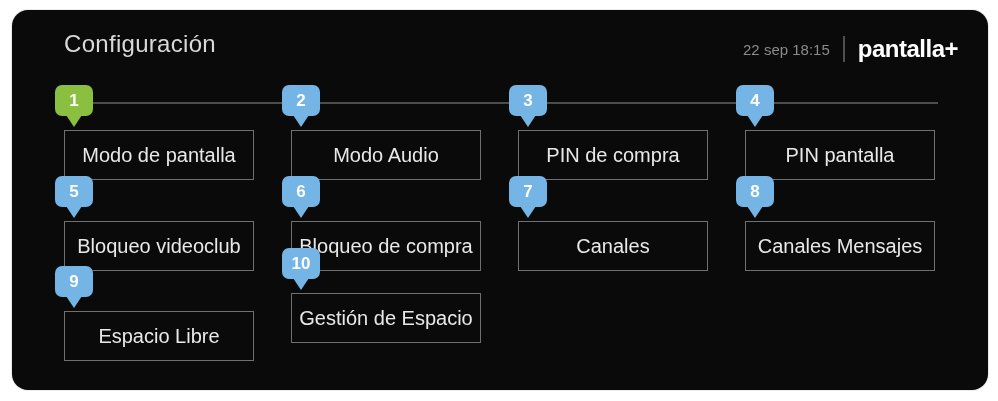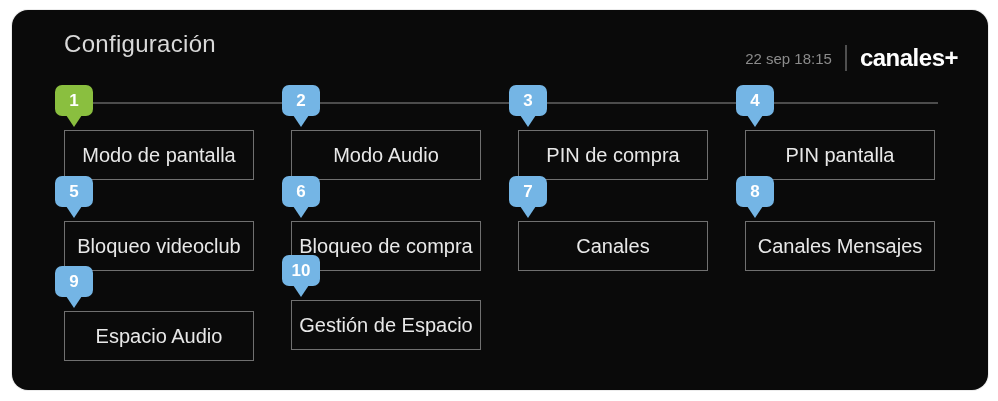--- a/index.html
+++ b/index.html
@@ -33,21 +33,21 @@
   .page-title {
     color: var(--title-color, #d9d9d9);
     font-size: 24px;
     font-weight: 400;
     letter-spacing: 0.3px;
   }
   .status {
     display: flex;
     align-items: center;
     gap: 13px;
-    margin-top: 15px;
+    margin-top: 6px;
   }
   .clock {
     color: var(--clock-color, #8b8b8b);
     font-size: 15px;
   }
   .vdivider {
     width: 2px;
     height: 26px;
     background: var(--divider-color, #4f4f4f);
   }
@@ -74,21 +74,21 @@
   }
   .t1  { left: 52px;  top: 120px; }
   .t2  { left: 279px; top: 120px; }
   .t3  { left: 506px; top: 120px; }
   .t4  { left: 733px; top: 120px; }
   .t5  { left: 52px;  top: 211px; }
   .t6  { left: 279px; top: 211px; }
   .t7  { left: 506px; top: 211px; }
   .t8  { left: 733px; top: 211px; }
   .t9  { left: 52px;  top: 301px; }
-  .t10 { left: 279px; top: 290px; }
+  .t10 { left: 279px; top: 283px; }
   .tile-btn {
     position: relative;
     z-index: 2;
     width: 188px;
     height: 48px;
     border: 1px solid var(--tile-border, #707070);
     background: transparent;
     display: flex;
     align-items: center;
     justify-content: center;
@@ -131,21 +131,21 @@
 </head>
 <body>
 
 <div class="panel">
 
   <div class="panel-header">
     <div class="page-title">Configuración</div>
     <div class="status">
       <span class="clock">22 sep 18:15</span>
       <span class="vdivider"></span>
-      <span class="brand">canales+</span>
+      <span class="brand">pantalla+</span>
     </div>
   </div>
 
   <div class="connector"></div>
 
   <div class="tile t1">
     <div class="badge" data-state="selected">1</div>
     <div class="tile-btn">Modo de pantalla</div>
   </div>
 
@@ -179,21 +179,21 @@
     <div class="tile-btn">Canales</div>
   </div>
 
   <div class="tile t8">
     <div class="badge" data-state="default">8</div>
     <div class="tile-btn">Canales Mensajes</div>
   </div>
 
   <div class="tile t9">
     <div class="badge" data-state="default">9</div>
-    <div class="tile-btn">Espacio Audio</div>
+    <div class="tile-btn">Espacio Libre</div>
   </div>
 
   <div class="tile t10">
     <div class="badge" data-state="default">10</div>
     <div class="tile-btn">Gestión de Espacio</div>
   </div>
 
 </div>
 
 </body></html>

